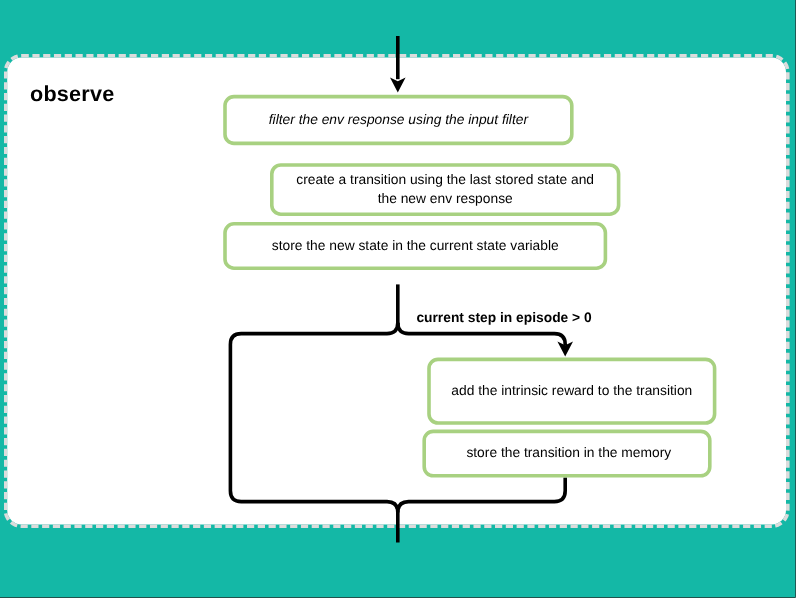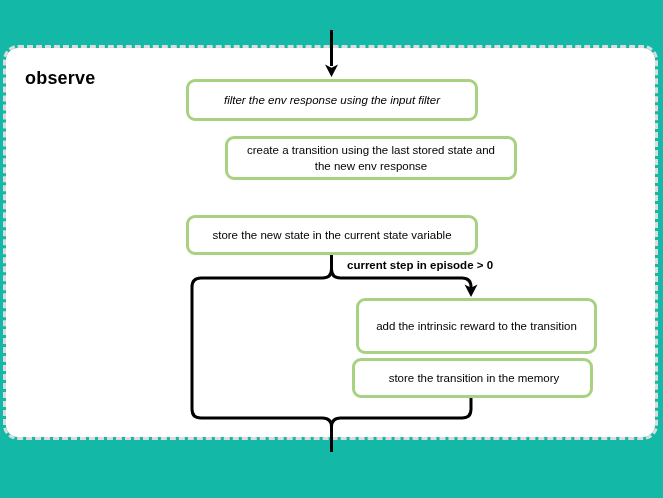--- a/index.html
+++ b/index.html
@@ -62,21 +62,21 @@
     align-items: center;
     justify-content: center;
     text-align: center;
     font-size: 11.5px;
     line-height: 1.4;
     color: #000000;
     padding: 2px 10px;
   }
   .n1 { left: 186px; top: 79px;  width: 292px; height: 42px; font-style: italic; }
   .n2 { left: 186px; top: 136px; width: 292px; height: 44px; margin-left: 39px; }
-  .n3 { left: 186px; top: 215px; width: 292px; height: 40px; }
+  .n3 { left: 186px; top: 185px; width: 320px; height: 40px; }
   .n4 { left: 356px; top: 298px; width: 241px; height: 56px; }
   .n5 { left: 352px; top: 358px; width: 241px; height: 40px; padding-left: 13px; }
   .condition-label {
     position: absolute;
     left: 347px;
     top: 259px;
     font-size: 11.5px;
     font-weight: bold;
     color: #000000;
     white-space: nowrap;

